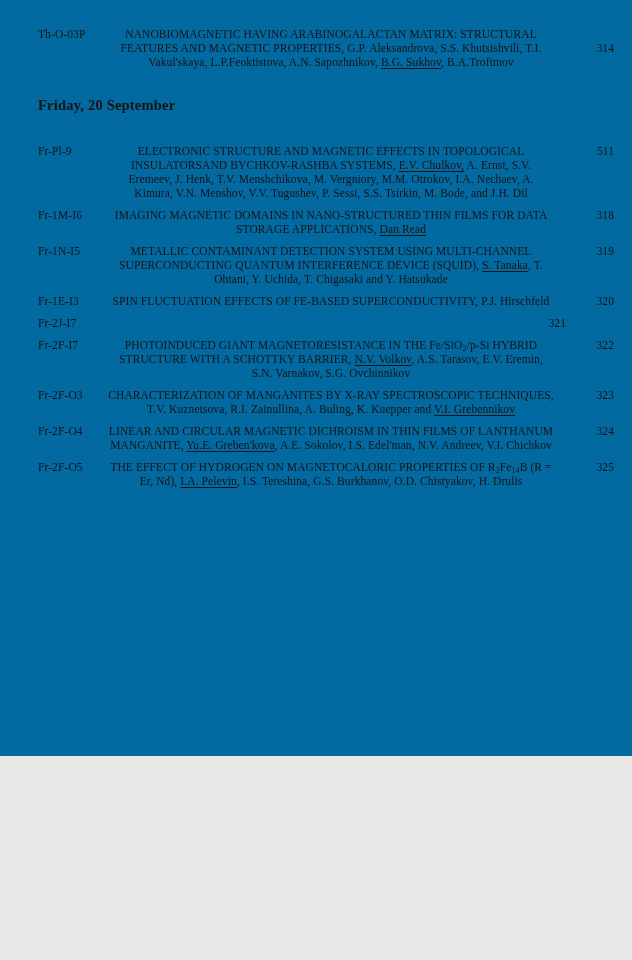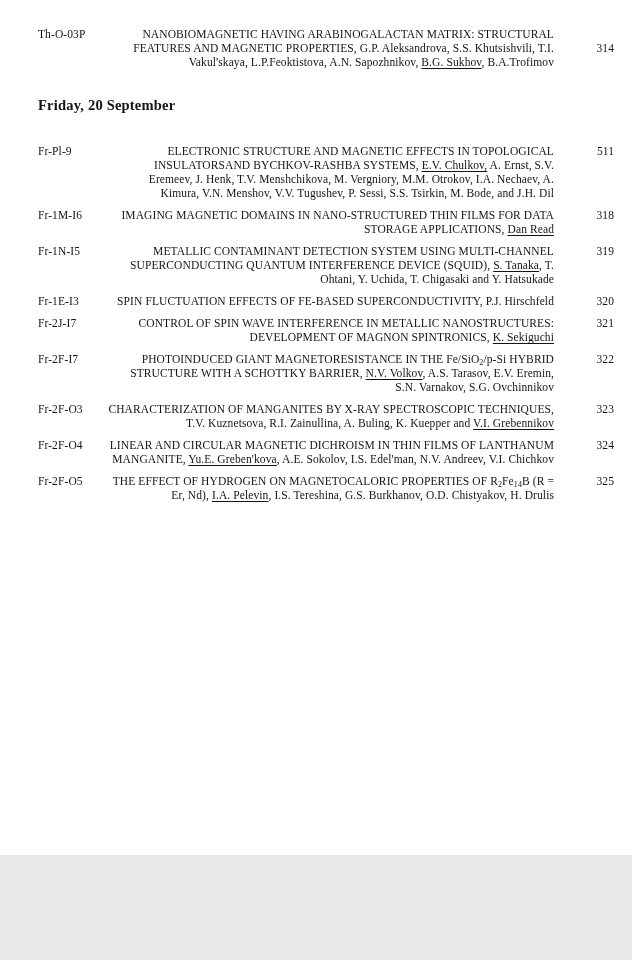--- a/index.html
+++ b/index.html
@@ -3,23 +3,23 @@
 <meta charset="utf-8">
 <style>
   html, body {
     margin: 0;
     padding: 0;
     background: #e8e8e6;
   }
   .page {
     position: relative;
     width: 632px;
-    height: 855px;
+    height: 756px;
     margin: 0 auto;
-    background: #ffffff;
+    background: #0369a1;
     color: #141414;
     font-family: "Liberation Serif", "DejaVu Serif", serif;
     overflow: hidden;
   }
   .toc {
     position: absolute;
     left: 38px;
     top: 27px;
     width: 576px;
   }
@@ -31,21 +31,21 @@
     font-size: 11.5px;
     line-height: 14px;
     letter-spacing: 0.1px;
   }
   .entry .code {
     padding-top: 0;
     white-space: nowrap;
   }
   .entry .title {
     padding-right: 12px;
-    text-align: right;
+    text-align: center;
   }
   .entry .pageno {
     text-align: right;
     padding-left: 2px;
   }
   .entries.pre .pageno {
     align-self: center;
   }
   .u {
     text-decoration: underline;
@@ -108,21 +108,20 @@
           <div class="title"><span>METALLIC CONTAMINANT DETECTION SYSTEM USING MULTI-CHANNEL SUPERCONDUCTING QUANTUM INTERFERENCE DEVICE (SQUID), </span><span class="u">S. Tanaka</span><span>, T. Ohtani, Y. Uchida, T. Chigasaki and Y. Hatsukade</span></div>
           <div class="pageno">319</div>
         </div>
         <div class="entry">
           <div class="code">Fr-1E-I3</div>
           <div class="title"><span>SPIN FLUCTUATION EFFECTS OF FE-BASED SUPERCONDUCTIVITY, P.J. Hirschfeld</span></div>
           <div class="pageno">320</div>
         </div>
         <div class="entry">
           <div class="code">Fr-2J-I7</div>
-          <div class="title"><span>CONTROL OF SPIN WAVE INTERFERENCE IN METALLIC NANOSTRUCTURES: DEVELOPMENT OF MAGNON SPINTRONICS,  </span><span class="u">K. Sekiguchi</span></div>
           <div class="pageno">321</div>
         </div>
         <div class="entry">
           <div class="code">Fr-2F-I7</div>
           <div class="title"><span>PHOTOINDUCED GIANT MAGNETORESISTANCE IN THE Fe/SiO</span><sub>2</sub><span>/p-Si HYBRID STRUCTURE WITH A SCHOTTKY BARRIER, </span><span class="u">N.V. Volkov</span><span>, A.S. Tarasov, E.V. Eremin, S.N. Varnakov, S.G. Ovchinnikov</span></div>
           <div class="pageno">322</div>
         </div>
         <div class="entry">
           <div class="code">Fr-2F-O3</div>
           <div class="title"><span>CHARACTERIZATION OF MANGANITES BY X-RAY SPECTROSCOPIC TECHNIQUES, T.V. Kuznetsova, R.I. Zainullina, A. Buling, K. Kuepper and </span><span class="u">V.I. Grebennikov</span></div>

